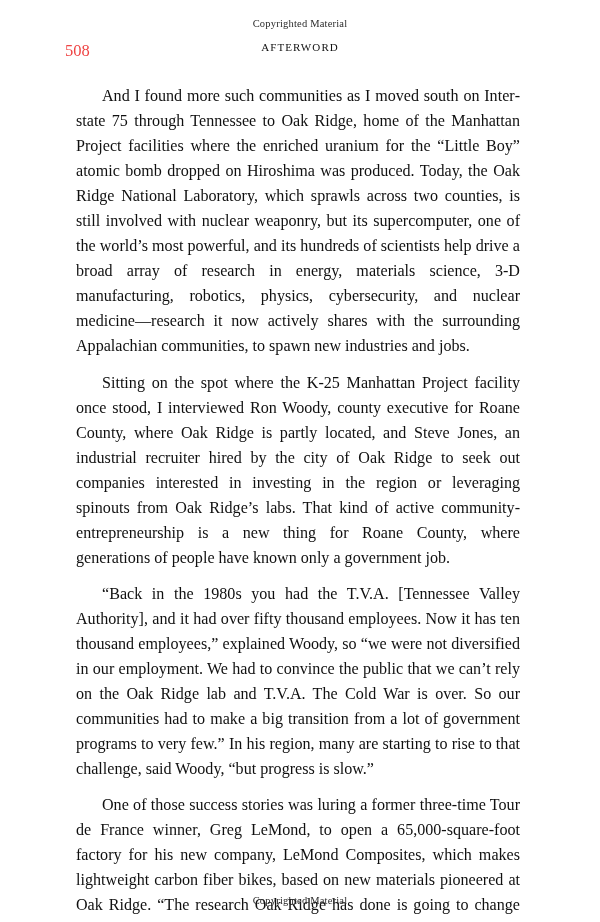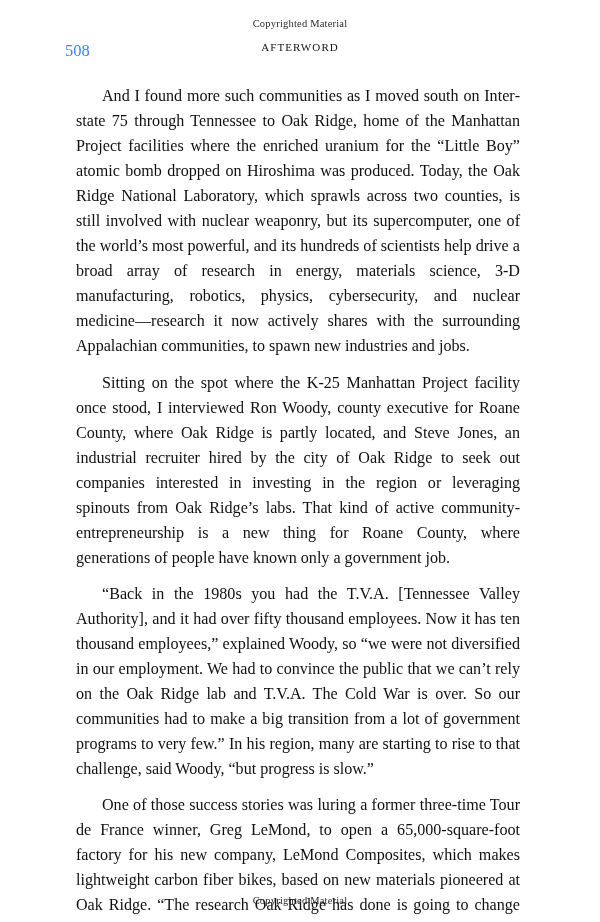--- a/index.html
+++ b/index.html
@@ -45,21 +45,21 @@
     top: 41px;
     left: 65px;
     width: 470px;
     height: 20px;
   }
   .folio {
     position: absolute;
     left: 0;
     top: 0;
     font-size: 16.5px;
-    color: #3b82f6;
+    color: #ef4444;
   }
   .chapter-title {
     position: absolute;
     left: 0;
     top: 0;
     width: 470px;
     text-align: center;
     font-size: 11px;
     letter-spacing: 1.1px;
     color: #111;

